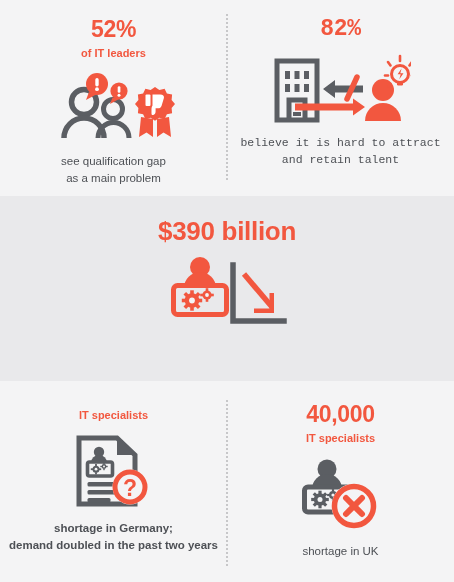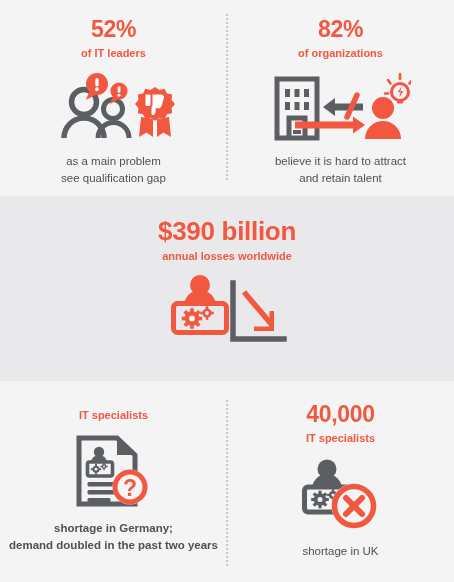--- a/index.html
+++ b/index.html
@@ -143,28 +143,27 @@
 
             <rect x="8.5" y="7.5" width="5" height="11.5" rx="1" fill="#ffffff"></rect>
             <path d="M15.5 7.5 h7.8 c2.6 0 4.2 1.6 3.6 3.6 l-2.3 7.6 c-0.5 1.7 -1.8 2.6 -3.6 2.6 h-2.4
                      v3.3 c0 2.1 -1.3 3.4 -2.7 3.4 c-0.9 0 -1.4 -0.6 -1.4 -1.6 l0 -4.6
                      c0 -1.2 0.4 -2.3 1.0 -3.2 Z" fill="#ffffff"></path>
           </g>
         </svg>
       </div>
 
       <div class="caption" style="margin-top:14px;">
+        <div>see qualification gap</div>
         <div>as a main problem</div>
-        <div>see qualification gap</div>
-      </div>
-    </div>
-
-    <div class="panel" style="padding-top:18px;">
+      </div>
+    </div>
+
+    <div class="panel" style="padding-top:18px;font-family:Liberation Mono, monospace;">
       <div class="big-number big-number-sm">82%</div>
-      <div class="sub-label">of organizations</div>
 
       <div class="icon-wrap" style="margin-top:12px;height:70px;">
         <svg width="140" height="70" viewBox="0 0 140 70" xmlns="http://www.w3.org/2000/svg">
 
           <path d="M6 8 H46 V67 H6 Z" fill="none" stroke="#5b5e63" stroke-width="5"></path>
 
           <rect x="14" y="18" width="5" height="8" fill="#5b5e63"></rect>
           <rect x="23.5" y="18" width="5" height="8" fill="#5b5e63"></rect>
           <rect x="33" y="18" width="5" height="8" fill="#5b5e63"></rect>
 
@@ -201,21 +200,20 @@
       <div class="caption" style="margin-top:12px;">
         <div>believe it is hard to attract</div>
         <div>and retain talent</div>
       </div>
     </div>
   </div>
 
   <div class="section section-dark sec-middle">
     <div class="panel-full" style="padding-top:22px;">
       <div class="big-number big-number-lg">$390 billion</div>
-      <div class="sub-label">annual losses worldwide</div>
 
       <div class="icon-wrap" style="margin-top:13px;height:68px;">
         <svg width="122" height="68" viewBox="0 0 122 68" xmlns="http://www.w3.org/2000/svg">
 
           <circle cx="34" cy="10" r="10" fill="#f2573f"></circle>
 
           <path d="M18 31 a16 16 0 0 1 32 0 Z" fill="#f2573f"></path>
 
           <rect x="7.5" y="28.5" width="53" height="29" rx="4" fill="none" stroke="#f2573f" stroke-width="5"></rect>
 

